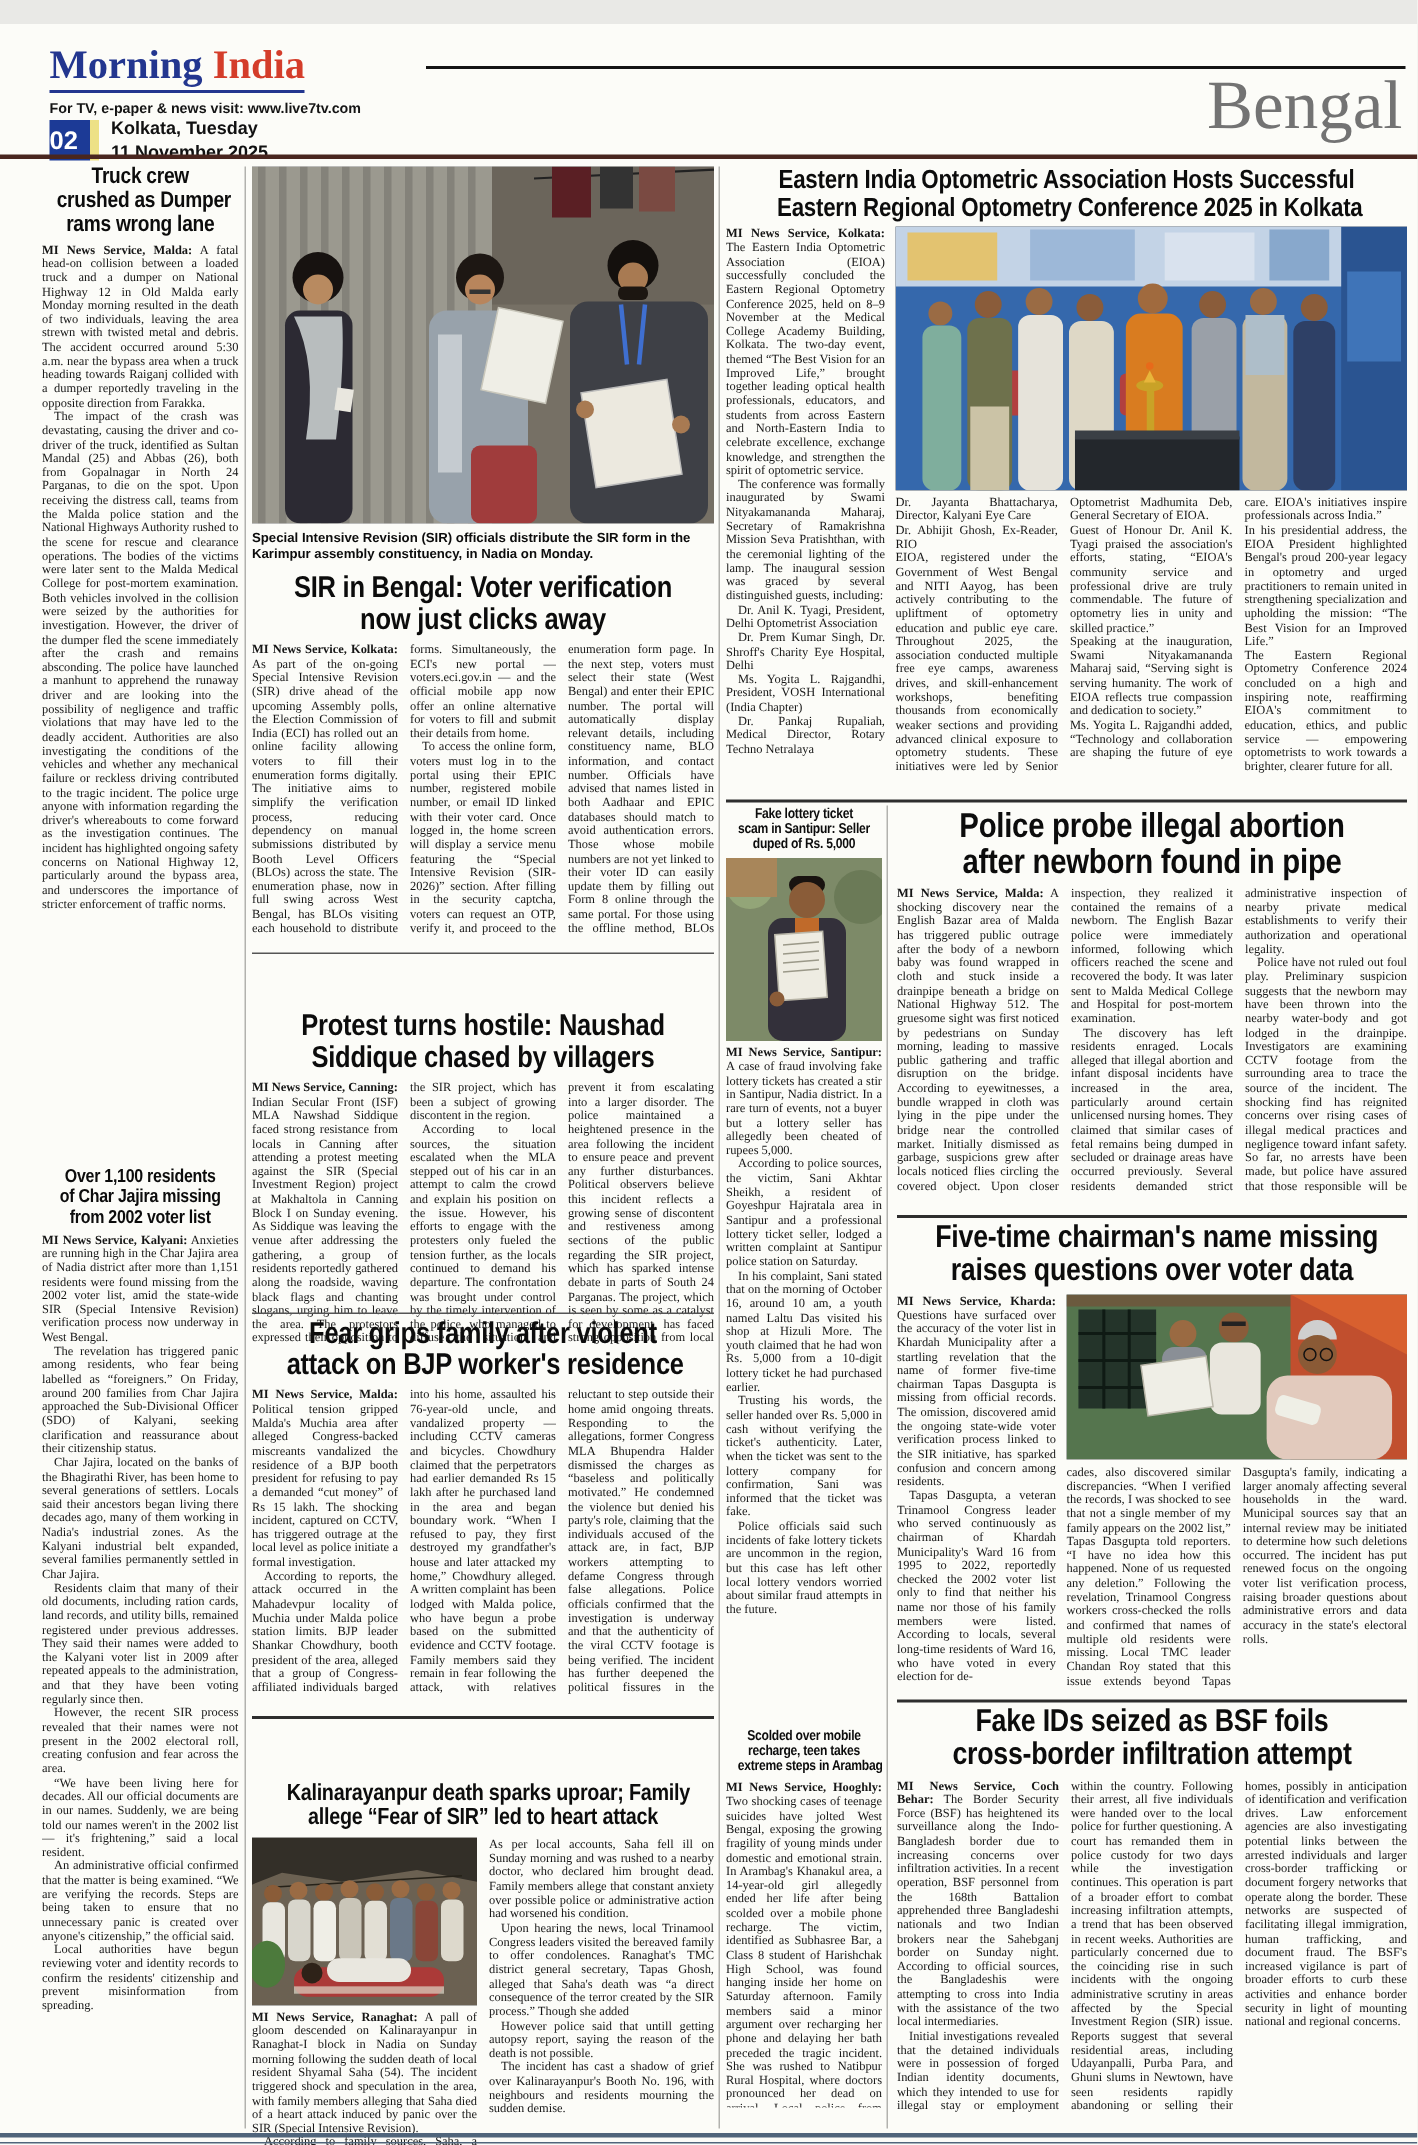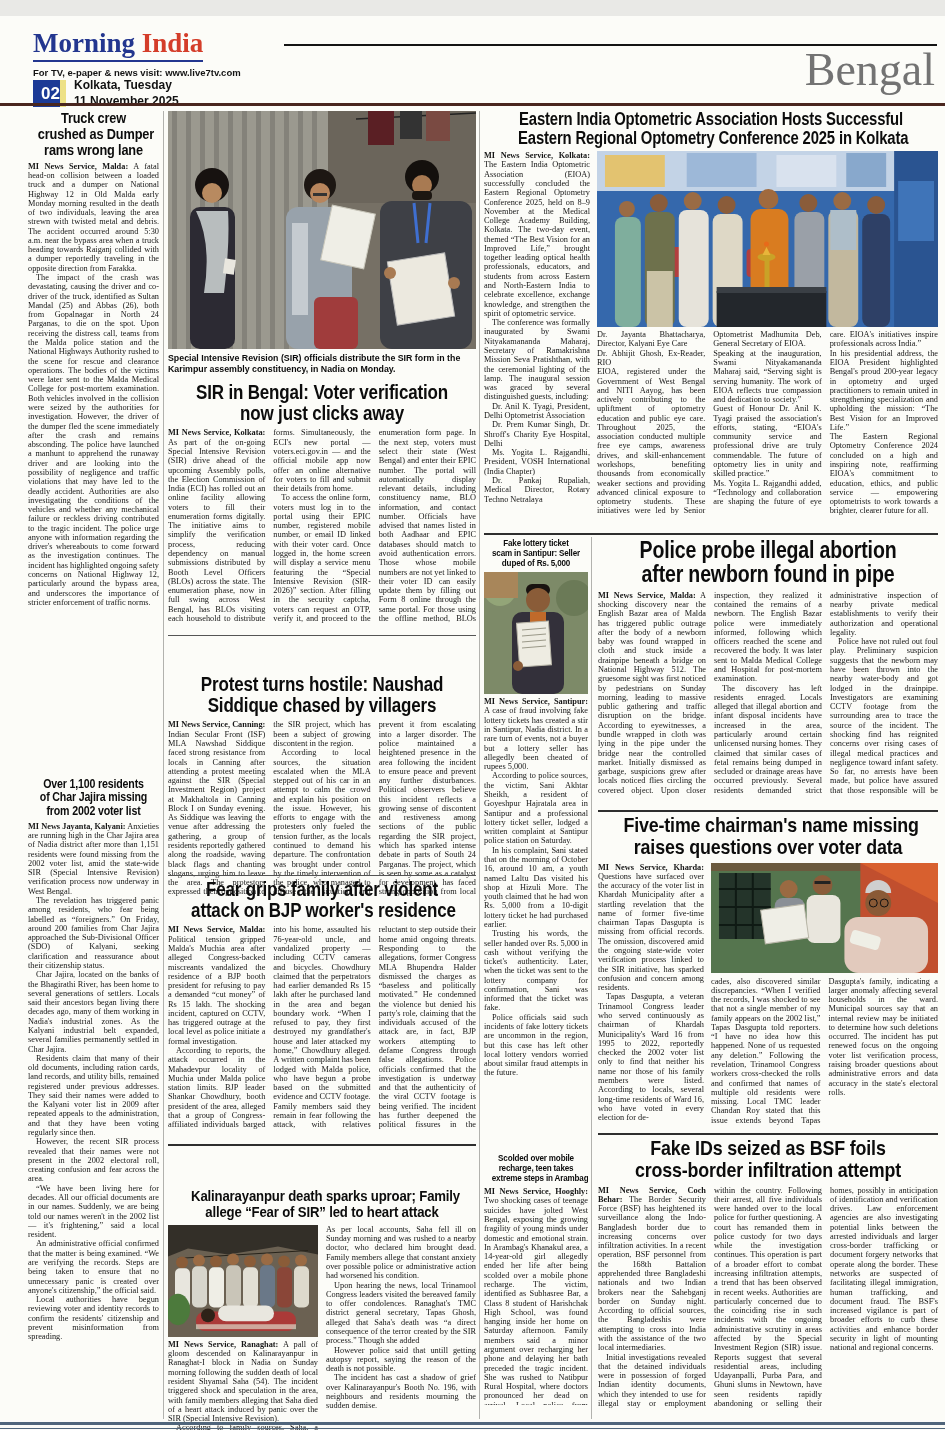--- a/index.html
+++ b/index.html
@@ -2,21 +2,21 @@
 <html lang="en"><head>
 <meta charset="utf-8">
 <style>
   *{margin:0;padding:0;box-sizing:border-box}
   body{background:#e9e9e6;font-family:"Liberation Serif",serif}
   .page{position:relative;width:945px;height:1430px;background:#fcfcf8;margin:16px auto;overflow:hidden}
   
   .brand{position:absolute;left:33px;top:14px;font-family:"Liberation Serif",serif;font-weight:700;font-size:27px;line-height:1;border-bottom:2.5px solid #23368f;padding-bottom:3px}
   .brand .m{color:#23368f}.brand .i{color:#d43d2a}
   .tag{position:absolute;left:33px;top:51px;font:700 9.5px "Liberation Sans",sans-serif;color:#141414}
-  .pnum{position:absolute;left:33px;top:64px;width:27px;height:27px;background:#1c3a96;color:#fff;font:700 17px/27px "Liberation Sans",sans-serif;text-align:right}
+  .pnum{position:absolute;left:33px;top:64px;width:27px;height:27px;background:#1c3a96;color:#fff;font:700 17px/27px "Liberation Sans",sans-serif;text-align:left}
   .pnum-strip{position:absolute;left:60px;top:64px;width:6px;height:27px;background:#ede186}
   .cityday{position:absolute;left:74px;top:62px;font:700 12px/1.3 "Liberation Sans",sans-serif;color:#111}
   .bengal{position:absolute;right:10px;top:31px;font-family:"Liberation Serif",serif;font-size:46px;line-height:1;color:#737373}
   .bengal-rule{position:absolute;left:284px;right:8px;top:28px;height:2px;background:#141414}
   .mast-rule{position:absolute;left:0;right:0;top:87px;height:3px;background:#49261f}
   
   .art{position:absolute;overflow:hidden}
   .hl{font-family:"Liberation Sans",sans-serif;font-weight:700;color:#0c0c0c;text-align:center;transform:scaleX(.85);transform-origin:50% 0;line-height:1.06;margin-bottom:4px;letter-spacing:-.2px}
   .hl p{white-space:nowrap;margin:0}
   .bd{font-family:"Liberation Serif",serif;font-size:8.3px;line-height:1.12;text-align:justify;color:#161616;overflow:hidden;hyphens:auto}
@@ -75,21 +75,21 @@
     </div>
   </article>
 
   <article class="art" style="left:28px;top:762px;width:131px;height:641px">
     <div class="hl" style="font-size:12.5px">
         <p>Over 1,100 residents</p>
         <p>of Char Jajira missing</p>
         <p>from 2002 voter list</p>
       </div>
     <div class="bd" style="height:590px">
-      <p class="first"><b class="dl">MI News Jayanta, Kalyani:</b> <span>Anxieties are running high in the Char Jajira area of Nadia district after more than 1,151 residents were found missing from the 2002 voter list, amid the state-wide SIR (Special Intensive Revision) verification process now underway in West Bengal.</span></p>
+      <p class="first"><b class="dl">MI News Service, Kalyani:</b> <span>Anxieties are running high in the Char Jajira area of Nadia district after more than 1,151 residents were found missing from the 2002 voter list, amid the state-wide SIR (Special Intensive Revision) verification process now underway in West Bengal.</span></p>
       <div class="more">
           <p>The revelation has triggered panic among residents, who fear being labelled as “foreigners.” On Friday, around 200 families from Char Jajira approached the Sub-Divisional Officer (SDO) of Kalyani, seeking clarification and reassurance about their citizenship status.</p>
           <p>Char Jajira, located on the banks of the Bhagirathi River, has been home to several generations of settlers. Locals said their ancestors began living there decades ago, many of them working in Nadia's industrial zones. As the Kalyani industrial belt expanded, several families permanently settled in Char Jajira.</p>
           <p>Residents claim that many of their old documents, including ration cards, land records, and utility bills, remained registered under previous addresses. They said their names were added to the Kalyani voter list in 2009 after repeated appeals to the administration, and that they have been voting regularly since then.</p>
           <p>However, the recent SIR process revealed that their names were not present in the 2002 electoral roll, creating confusion and fear across the area.</p>
           <p>“We have been living here for decades. All our official documents are in our names. Suddenly, we are being told our names weren't in the 2002 list — it's frightening,” said a local resident.</p>
           <p>An administrative official confirmed that the matter is being examined. “We are verifying the records. Steps are being taken to ensure that no unnecessary panic is created over anyone's citizenship,” the official said.</p>
           <p>Local authorities have begun reviewing voter and identity records to confirm the residents' citizenship and prevent misinformation from spreading.</p>
         </div>
     </div>
@@ -288,22 +288,22 @@
               <path d="M170 96 l4 8 h-8 z" fill="#e8b53a"></path>
               <circle cx="170" cy="93" r="2.5" fill="#e86a1a"></circle>
             <rect x="120" y="140" width="110" height="36" fill="#23272c"></rect>
               <rect x="120" y="136" width="110" height="6" fill="#3a3f45"></rect>
           </svg>
         </figure>
         <div class="bd cols3 cont" style="height:190px;margin-top:3px">
             <p>Dr. Jayanta Bhattacharya, Director, Kalyani Eye Care</p>
             <p>Dr. Abhijit Ghosh, Ex-Reader, RIO</p>
             <p>EIOA, registered under the Government of West Bengal and NITI Aayog, has been actively contributing to the upliftment of optometry education and public eye care. Throughout 2025, the association conducted multiple free eye camps, awareness drives, and skill-enhancement workshops, benefiting thousands from economically weaker sections and providing advanced clinical exposure to optometry students. These initiatives were led by Senior Optometrist Madhumita Deb, General Secretary of EIOA.</p>
+            <p>Guest of Honour Dr. Anil K. Tyagi praised the association's efforts, stating, “EIOA's community service and professional drive are truly commendable. The future of optometry lies in unity and skilled practice.”</p>
             <p>Speaking at the inauguration, Swami Nityakamananda Maharaj said, “Serving sight is serving humanity. The work of EIOA reflects true compassion and dedication to society.”</p>
-            <p>Guest of Honour Dr. Anil K. Tyagi praised the association's efforts, stating, “EIOA's community service and professional drive are truly commendable. The future of optometry lies in unity and skilled practice.”</p>
             <p>Ms. Yogita L. Rajgandhi added, “Technology and collaboration are shaping the future of eye care. EIOA's initiatives inspire professionals across India.”</p>
             <p>In his presidential address, the EIOA President highlighted Bengal's proud 200-year legacy in optometry and urged practitioners to remain united in strengthening specialization and upholding the mission: “The Best Vision for an Improved Life.”</p>
             <p>The Eastern Regional Optometry Conference 2024 concluded on a high and inspiring note, reaffirming EIOA's commitment to education, ethics, and public service — empowering optometrists to work towards a brighter, clearer future for all.</p>
           </div>
       </div>
     </div>
   </article>
   <div class="hr2" style="left:484px;top:517px;width:454px"></div>
 
   <article class="art" style="left:484px;top:522px;width:104px;height:612px">

